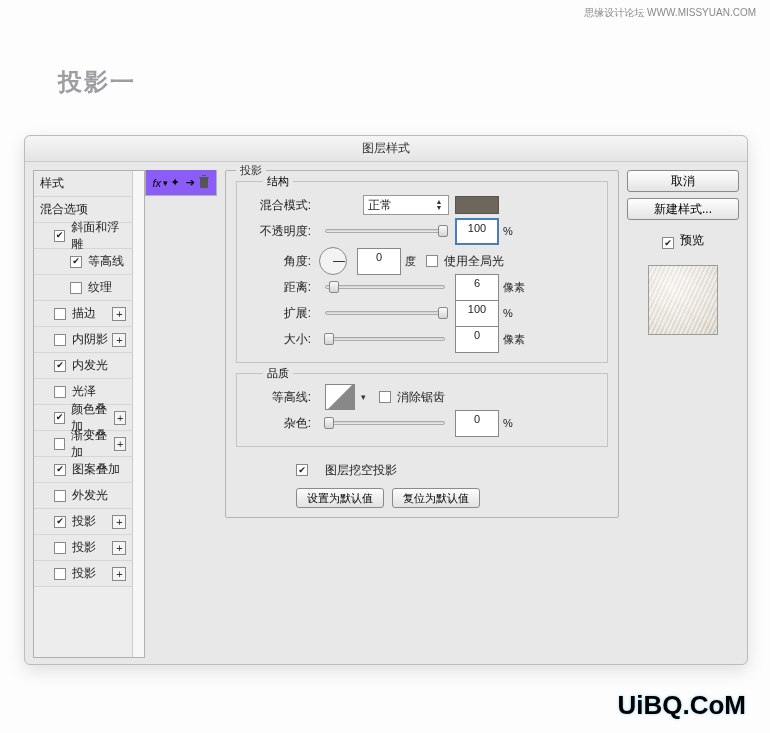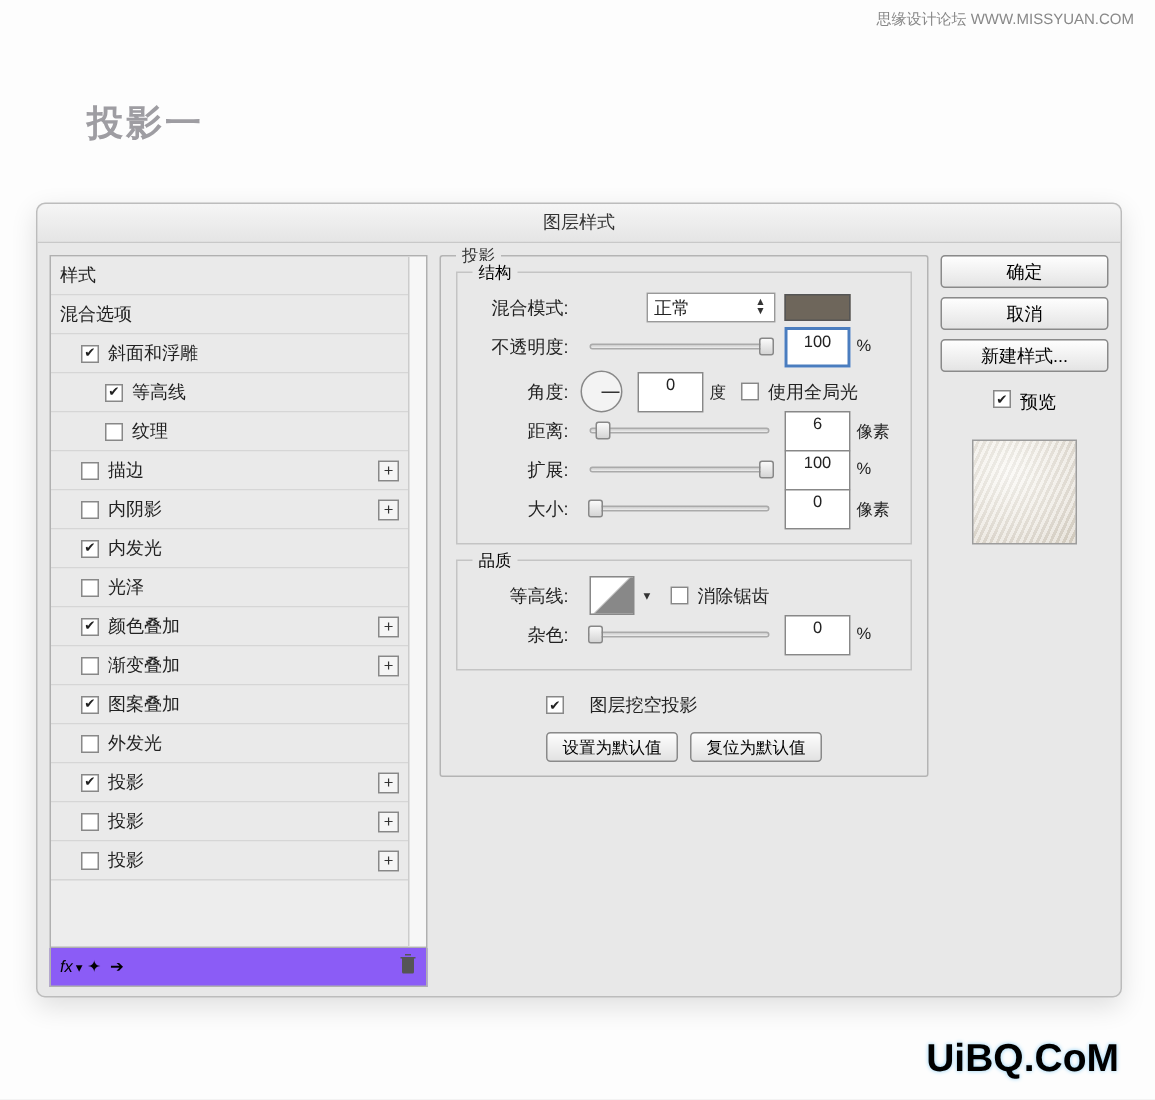--- a/index.html
+++ b/index.html
@@ -2,61 +2,61 @@
 <html><head>
 <meta charset="utf-8">
 <style>
 * { box-sizing: border-box; margin: 0; padding: 0; }
 body { font-family: "Microsoft YaHei", "PingFang SC", Arial, sans-serif; background: #fdfdfd; width: 770px; height: 733px; overflow: hidden; }
 .watermark { position: absolute; top: 6px; right: 14px; font-size: 10px; color: #888; font-family: Arial; }
 .page-title { position: absolute; top: 66px; left: 58px; font-size: 24px; font-weight: bold; color: #9e9da2; letter-spacing: 2px; }
 .dialog { position: absolute; top: 135px; left: 24px; width: 724px; height: 530px; background: #e8e8e8; border: 1px solid #bcbcbc; border-radius: 6px; box-shadow: 0 6px 18px rgba(0,0,0,.12); }
 .dialog-title { text-align: center; font-size: 12px; color: #333; padding: 4px 0; background: linear-gradient(#f5f5f5,#e5e5e5); border-bottom: 1px solid #c8c8c8; border-radius: 6px 6px 0 0; }
 .dialog-body { display: flex; padding: 8px; gap: 8px; height: calc(100% - 24px); }
-.left-panel { width: 252px; display: flex; flex-direction: column; }
+.left-panel { width: 184px; display: flex; }
 .style-list { background: #ededed; border: 1px solid #b0b0b0; flex: 1; position: relative; overflow: hidden; }
 .style-list-inner { position:absolute; inset:0; right:12px; overflow:hidden;}
 .scroll-strip{position:absolute;top:0;right:0;bottom:0;width:12px;background:#f7f7f7;border-left:1px solid #ccc;}
 .style-row { display: flex; align-items: center; height: 26px; padding: 0 6px; font-size: 12px; color: #222; border-bottom: 1px solid #d6d6d6; background:#eaeaea;}
 .style-row.header{background:#eaeaea;}
 .style-row.indent1 { padding-left: 20px; }
 .style-row.indent2 { padding-left: 36px; }
 .chk { width: 12px; height: 12px; border: 1px solid #888; background: #fff; margin-right: 6px; display: inline-flex; align-items:center; justify-content:center; font-size:10px; line-height:1; color:#222;}
 .chk.checked::before { content:"✔"; font-size:9px;}
 .add-btn { margin-left: auto; width: 14px; height: 14px; border: 1px solid #888; background: #f5f5f5; text-align: center; font-size: 11px; line-height: 12px; color:#333;}
 .style-footer { height: 26px; border:1px solid #b0b0b0; border-top:none; background:#8b5cf6; display:flex; align-items:center; padding:0 6px; font-size:11px;}
 .style-footer .spacer{flex:1;}
 .fx-icon{font-style:italic;font-size:11px;margin-right:2px;}
 .arrow{font-size:11px;margin:0 3px;}
 .trash{width:12px;height:14px;}
 
 .center-panel { flex: 1; }
 .fieldset { border: 1px solid #b4b4b4; border-radius: 2px; padding: 10px 10px 6px 10px; margin-bottom: 8px; position:relative; }
 .fieldset > .legend { position:absolute; top:-8px; left:10px; font-size:11px; color:#333; background:#e8e8e8; padding:0 4px; }
 .inner-fieldset { border:1px solid #c4c4c4; padding:10px; position:relative; margin-bottom:10px;}
-.inner-fieldset > .legend{ position:absolute; top:-8px; left:10px; font-size:11px; background:#e8e8e8; padding:0 4px;}
+.inner-fieldset > .legend{ position:absolute; top:-8px; left:26px; font-size:11px; background:#e8e8e8; padding:0 4px;}
 .row { display:flex; align-items:center; height:26px; font-size:12px; color:#222; }
 .row-label { width: 64px; text-align:right; margin-right:8px; }
 .select { width:86px; height:20px; background:#fff; border:1px solid #999; display:flex; align-items:center; padding:0 4px; font-size:12px; position:relative;margin-left:44px;}
 .select .caret{position:absolute;right:3px;top:2px;height:14px;width:12px;display:flex;flex-direction:column;justify-content:center;align-items:center;font-size:7px;line-height:6px;color:#333;}
 .color-swatch { width:44px; height:18px; background:#6e665b; border:1px solid #555; margin-left:6px;}
 .slider { height:4px; background:linear-gradient(#ccc,#eee); border:1px solid #aaa; border-radius:2px; position:relative; margin:0 6px;}
 .slider .thumb{position:absolute;top:-5px;width:10px;height:12px;background:linear-gradient(#fafafa,#d5d5d5);border:1px solid #888;border-radius:2px;}
 .num-field{width:44px;height:27px;border:1px solid #888;background:#fff;text-align:center;font-size:11px;line-height:16px;margin:0 4px;}
 .num-field.hl{border:2px solid #4a7dbf;}
 .unit{font-size:11px;}
 .angle-dial{width:28px;height:28px;border:1px solid #888;border-radius:50%;background:#f3f3f3;position:relative;margin-right:6px;}
 .angle-dial::after{content:"";position:absolute;left:50%;top:50%;width:12px;height:1px;background:#333;transform-origin:left;transform:rotate(0deg);}
 .contour-box{width:30px;height:26px;border:1px solid #888;background:linear-gradient(135deg,#fff 48%,#888 52%);margin:0 6px;}
 .contour-caret{width:10px;font-size:9px;color:#333;}
 .small-btn{height:20px;padding:0 10px;background:linear-gradient(#fdfdfd,#e2e2e2);border:1px solid #8a8a8a;border-radius:3px;font-size:11px;margin-right:8px;}
 
 .right-panel { width:112px; display:flex; flex-direction:column; gap:6px; align-items:stretch;}
 .big-btn{height:22px;background:linear-gradient(#fefefe,#e4e4e4);border:1px solid #8a8a8a;border-radius:3px;font-size:12px;}
-.preview-row{display:flex;align-items:flex-start;justify-content:center;font-size:12px;margin-top:6px;}
+.preview-row{display:flex;align-items:flex-end;justify-content:center;font-size:12px;margin-top:6px;}
 .preview-box{width:70px;height:70px;border:1px solid #9c9c9c;margin:10px auto 0;background:radial-gradient(circle at 35% 30%,#faf8f3,#e9e4db 60%,#d8d0c3);position:relative;overflow:hidden;}
 .preview-box::before{content:"";position:absolute;inset:0;background:repeating-linear-gradient(115deg,rgba(255,255,255,.4) 0 2px,rgba(0,0,0,.04) 2px 4px);}
 
 .bottom-logo{position:absolute;bottom:12px;right:24px;font-family:Arial;font-weight:bold;font-size:26px;color:#000000;text-shadow:0 0 3px #8fd0f5;}
 </style>
 </head>
 <body>
 
 <div class="watermark">思缘设计论坛   WWW.MISSYUAN.COM</div>
 <div class="page-title">投影一</div>
@@ -237,21 +237,20 @@
           <span>图层挖空投影</span>
         </div>
         <div class="row" style="padding-left:60px;margin-top:2px;">
           <button class="small-btn">设置为默认值</button>
           <button class="small-btn">复位为默认值</button>
         </div>
       </div>
     </div>
 
     <div class="right-panel">
-      <button class="big-btn">确定</button>
       <button class="big-btn">取消</button>
       <button class="big-btn">新建样式...</button>
       <div class="preview-row">
         <span class="chk checked"></span>
         <span>预览</span>
       </div>
       <div class="preview-box"></div>
     </div>
   </div>
 </div>

